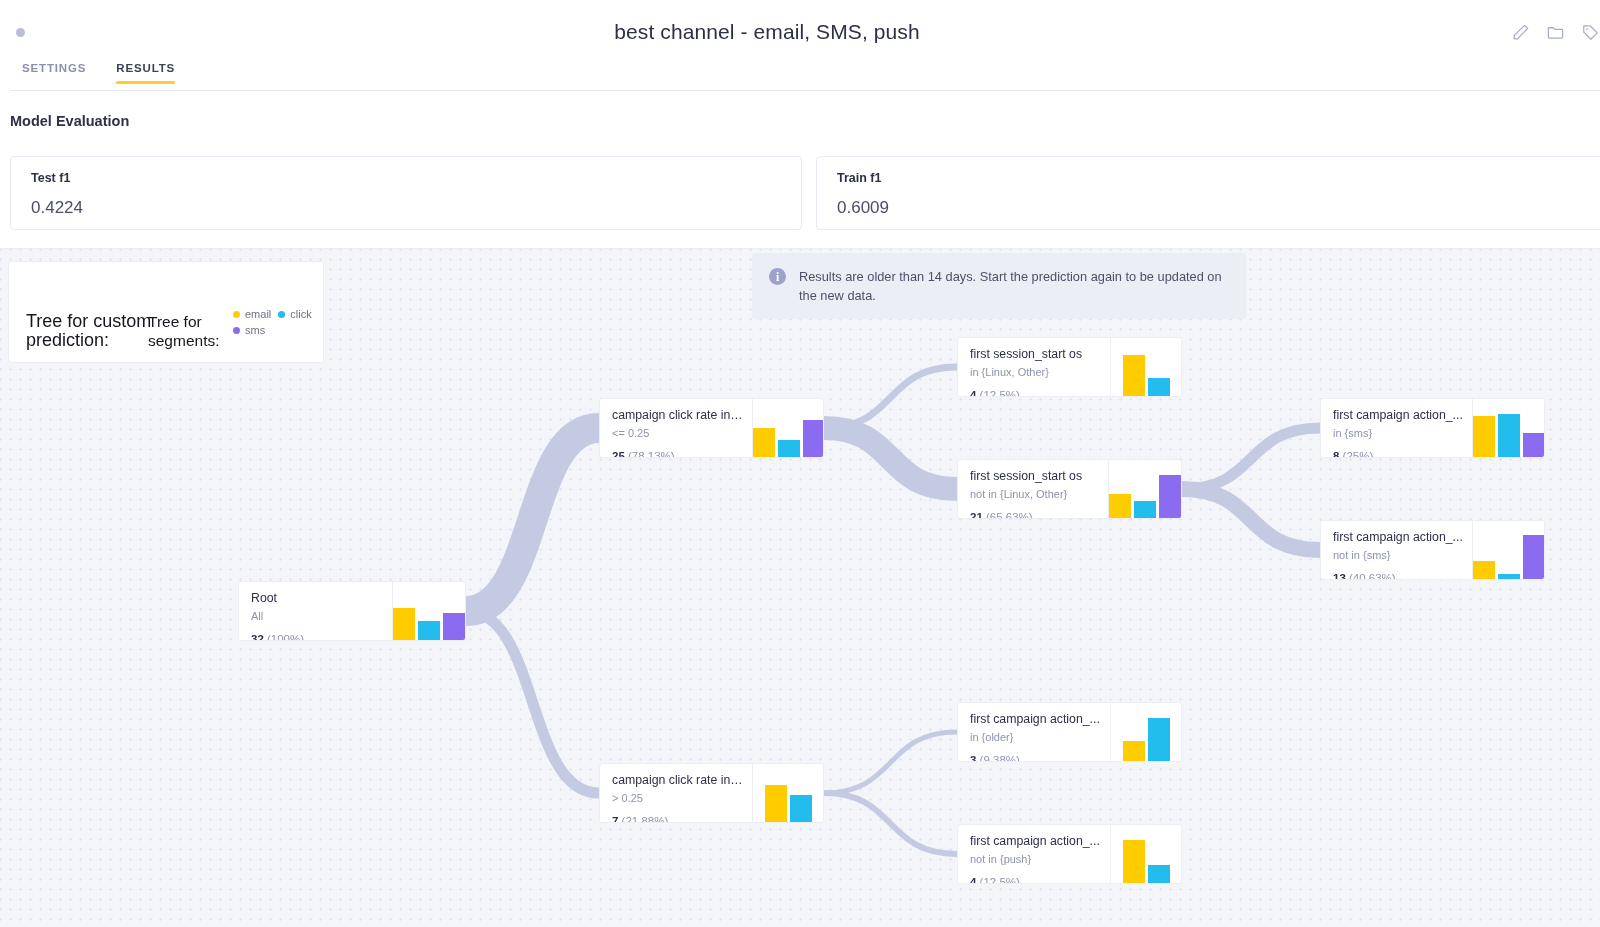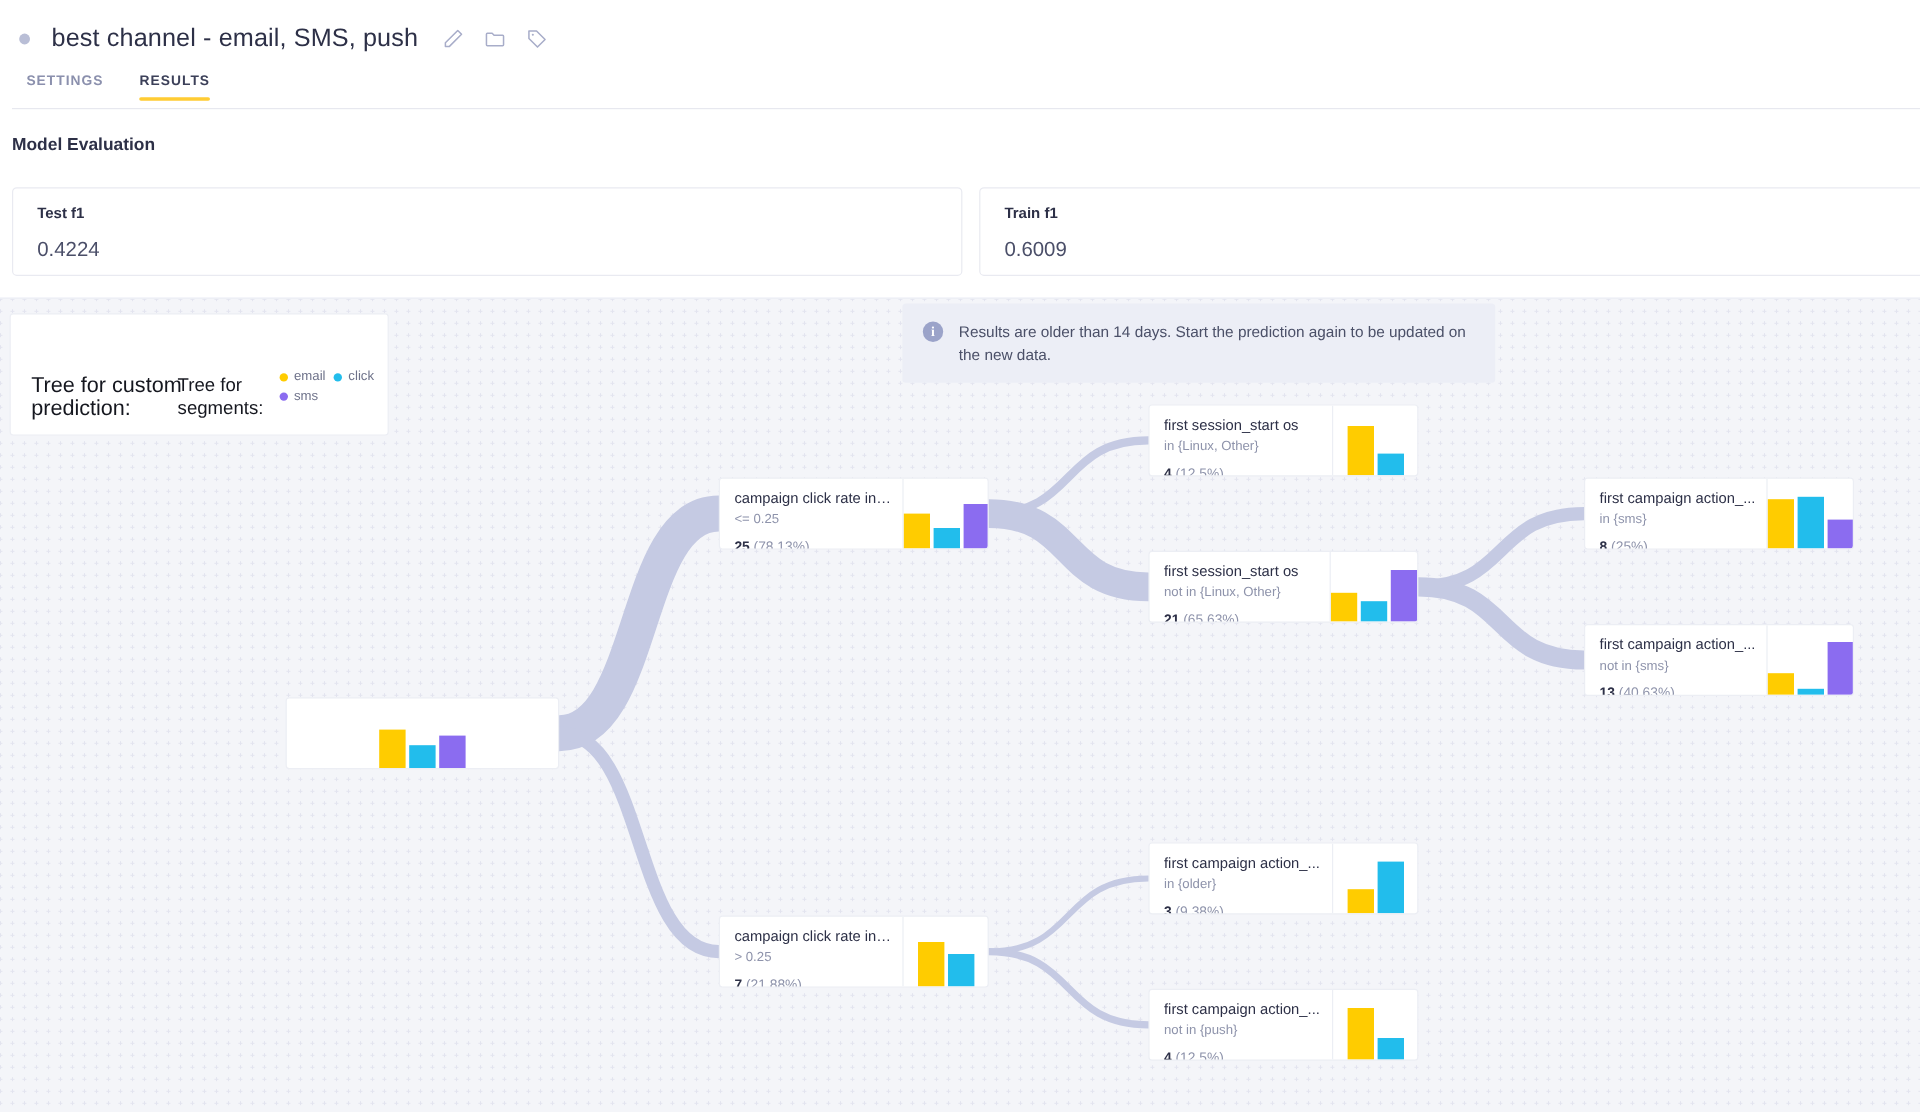--- a/index.html
+++ b/index.html
@@ -7,21 +7,21 @@
   html, body {
     width: 1600px; height: 927px;
     background: #ffffff;
     font-family: "Liberation Sans", sans-serif;
     color: #2b2f44;
     overflow: hidden;
   }
 
   
   .topbar { padding: 18px 0 0 10px; }
-  .title-row { display: flex; align-items: center; gap: 10px; height: 28px; }
+  .title-row { display: flex; align-items: center; gap: 10px; height: 28px; justify-content: space-between; }
   .status-dot {
     width: 9px; height: 9px; border-radius: 50%;
     background: #b9bed6; margin-left: 6px; margin-right: 8px;
   }
   .page-title {
     font-size: 21px; font-weight: 400; color: #2d3047;
     letter-spacing: .1px; white-space: nowrap;
   }
   .hdr-icons { display: flex; align-items: center; gap: 16px; margin-left: 10px; }
   .hdr-icon { width: 19px; height: 19px; cursor: pointer; display: block; }
@@ -228,20 +228,25 @@
       <path d="M824,179 C897.15,179 883.85,118 957,118" stroke="#c5cae3" stroke-width="7" fill="none" stroke-linecap="round"></path>
       <path d="M824,179 C897.15,179 883.85,240 957,240" stroke="#c5cae3" stroke-width="24" fill="none" stroke-linecap="round"></path>
       <path d="M1182,240 C1257.9,240 1244.1,179 1320,179" stroke="#c5cae3" stroke-width="11" fill="none" stroke-linecap="round"></path>
       <path d="M1182,240 C1257.9,240 1244.1,301 1320,301" stroke="#c5cae3" stroke-width="16" fill="none" stroke-linecap="round"></path>
       <path d="M824,544 C897.15,544 883.85,483 957,483" stroke="#c5cae3" stroke-width="5" fill="none" stroke-linecap="round"></path>
       <path d="M824,544 C897.15,544 883.85,605 957,605" stroke="#c5cae3" stroke-width="6" fill="none" stroke-linecap="round"></path>
     </svg>
 
   <div class="tree-wrap" id="node-layer">
       <div class="node" style="left: 238px; top: 332px; width: 228px; height: 60px;">
+        <div class="node-info" style="width: 156px;">
+          <div class="node-title">Root</div>
+          <div class="node-cond">All</div>
+          <div class="node-stat"><b>32</b> (100%)</div>
+        </div>
         <div class="node-chart">
           <div class="bar" style="background: rgb(255, 204, 0); height: 32px;"></div>
           <div class="bar" style="background: rgb(34, 189, 236); height: 19px;"></div>
           <div class="bar" style="background: rgb(139, 108, 240); height: 27px;"></div>
         </div>
       </div>
       <div class="node" style="left: 599px; top: 149px; width: 225px; height: 60px;">
         <div class="node-info" style="width: 153px;">
           <div class="node-title">campaign click rate in ...</div>
           <div class="node-cond">&lt;= 0.25</div>

